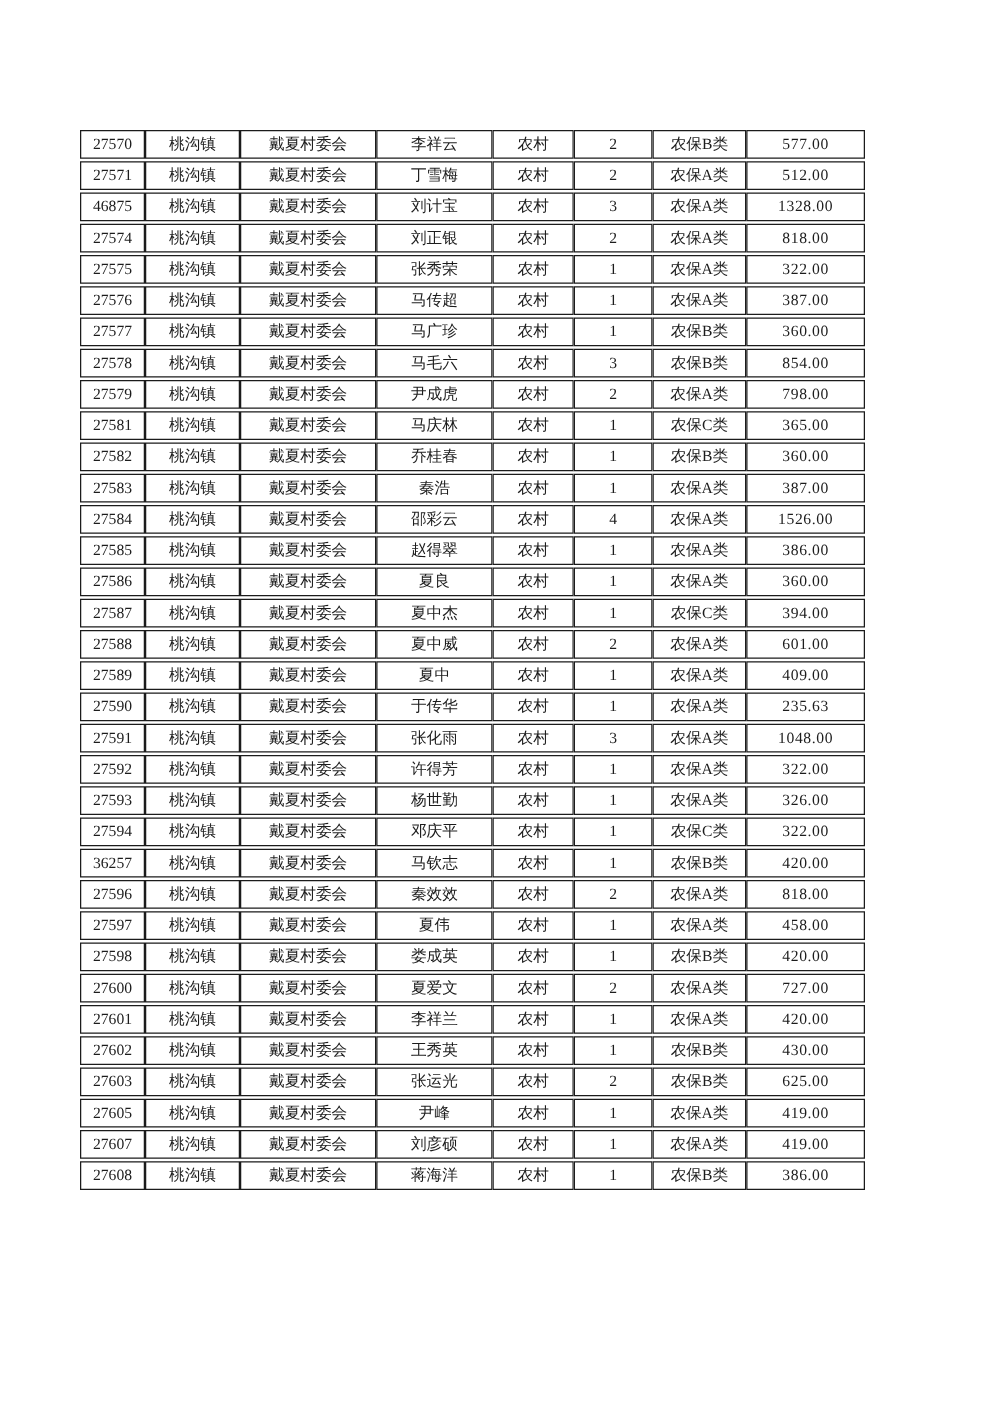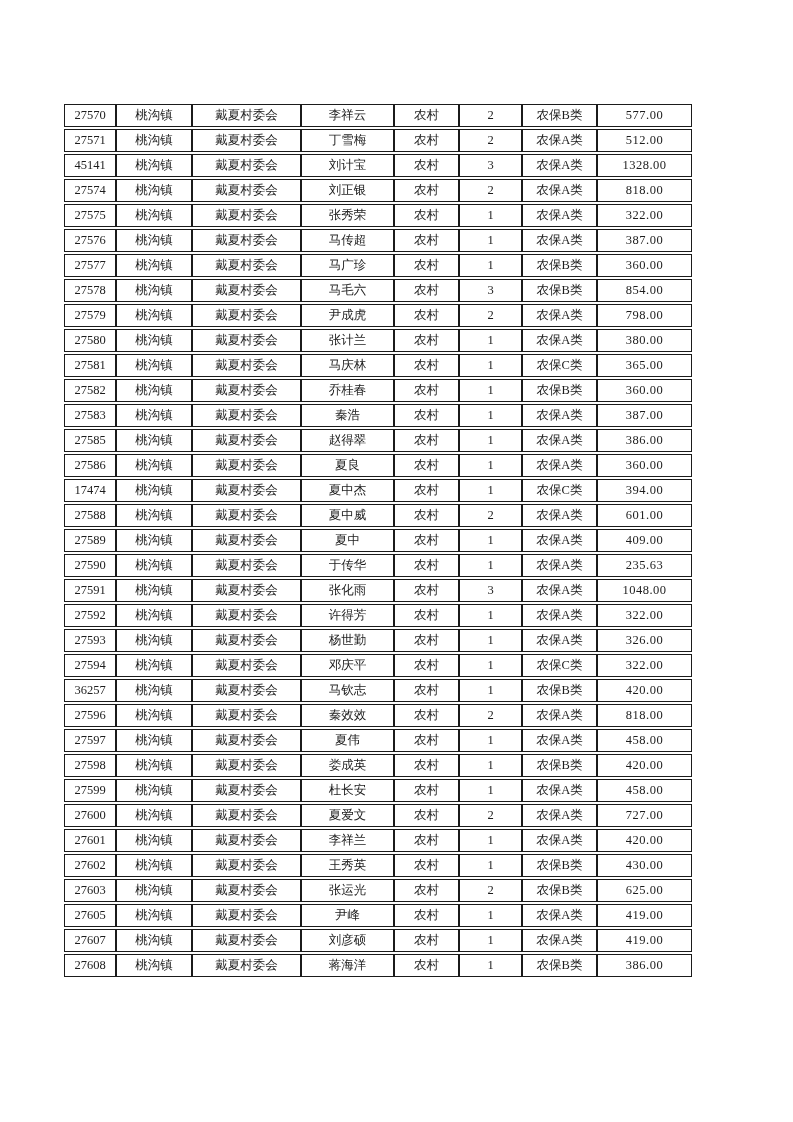--- a/index.html
+++ b/index.html
@@ -79,21 +79,21 @@
     <td>27571</td>
     <td>桃沟镇</td>
     <td>戴夏村委会</td>
     <td>丁雪梅</td>
     <td>农村</td>
     <td>2</td>
     <td>农保A类</td>
     <td class="amount-cell">512.00</td>
   </tr>
         <tr>
-    <td>45141</td>
+    <td>46875</td>
     <td>桃沟镇</td>
     <td>戴夏村委会</td>
     <td>刘计宝</td>
     <td>农村</td>
     <td>3</td>
     <td>农保A类</td>
     <td class="amount-cell">1328.00</td>
   </tr>
         <tr>
     <td>27574</td>
@@ -147,30 +147,20 @@
   </tr>
         <tr>
     <td>27579</td>
     <td>桃沟镇</td>
     <td>戴夏村委会</td>
     <td>尹成虎</td>
     <td>农村</td>
     <td>2</td>
     <td>农保A类</td>
     <td class="amount-cell">798.00</td>
-  </tr>
-        <tr>
-    <td>27580</td>
-    <td>桃沟镇</td>
-    <td>戴夏村委会</td>
-    <td>张计兰</td>
-    <td>农村</td>
-    <td>1</td>
-    <td>农保A类</td>
-    <td class="amount-cell">380.00</td>
   </tr>
         <tr>
     <td>27581</td>
     <td>桃沟镇</td>
     <td>戴夏村委会</td>
     <td>马庆林</td>
     <td>农村</td>
     <td>1</td>
     <td>农保C类</td>
     <td class="amount-cell">365.00</td>
@@ -189,41 +179,51 @@
     <td>27583</td>
     <td>桃沟镇</td>
     <td>戴夏村委会</td>
     <td>秦浩</td>
     <td>农村</td>
     <td>1</td>
     <td>农保A类</td>
     <td class="amount-cell">387.00</td>
   </tr>
         <tr>
+    <td>27584</td>
+    <td>桃沟镇</td>
+    <td>戴夏村委会</td>
+    <td>邵彩云</td>
+    <td>农村</td>
+    <td>4</td>
+    <td>农保A类</td>
+    <td class="amount-cell">1526.00</td>
+  </tr>
+        <tr>
     <td>27585</td>
     <td>桃沟镇</td>
     <td>戴夏村委会</td>
     <td>赵得翠</td>
     <td>农村</td>
     <td>1</td>
     <td>农保A类</td>
     <td class="amount-cell">386.00</td>
   </tr>
         <tr>
     <td>27586</td>
     <td>桃沟镇</td>
     <td>戴夏村委会</td>
     <td>夏良</td>
     <td>农村</td>
     <td>1</td>
     <td>农保A类</td>
     <td class="amount-cell">360.00</td>
   </tr>
         <tr>
-    <td>17474</td>
+    <td>27587</td>
     <td>桃沟镇</td>
     <td>戴夏村委会</td>
     <td>夏中杰</td>
     <td>农村</td>
     <td>1</td>
     <td>农保C类</td>
     <td class="amount-cell">394.00</td>
   </tr>
         <tr>
     <td>27588</td>
@@ -327,30 +327,20 @@
   </tr>
         <tr>
     <td>27598</td>
     <td>桃沟镇</td>
     <td>戴夏村委会</td>
     <td>娄成英</td>
     <td>农村</td>
     <td>1</td>
     <td>农保B类</td>
     <td class="amount-cell">420.00</td>
-  </tr>
-        <tr>
-    <td>27599</td>
-    <td>桃沟镇</td>
-    <td>戴夏村委会</td>
-    <td>杜长安</td>
-    <td>农村</td>
-    <td>1</td>
-    <td>农保A类</td>
-    <td class="amount-cell">458.00</td>
   </tr>
         <tr>
     <td>27600</td>
     <td>桃沟镇</td>
     <td>戴夏村委会</td>
     <td>夏爱文</td>
     <td>农村</td>
     <td>2</td>
     <td>农保A类</td>
     <td class="amount-cell">727.00</td>

